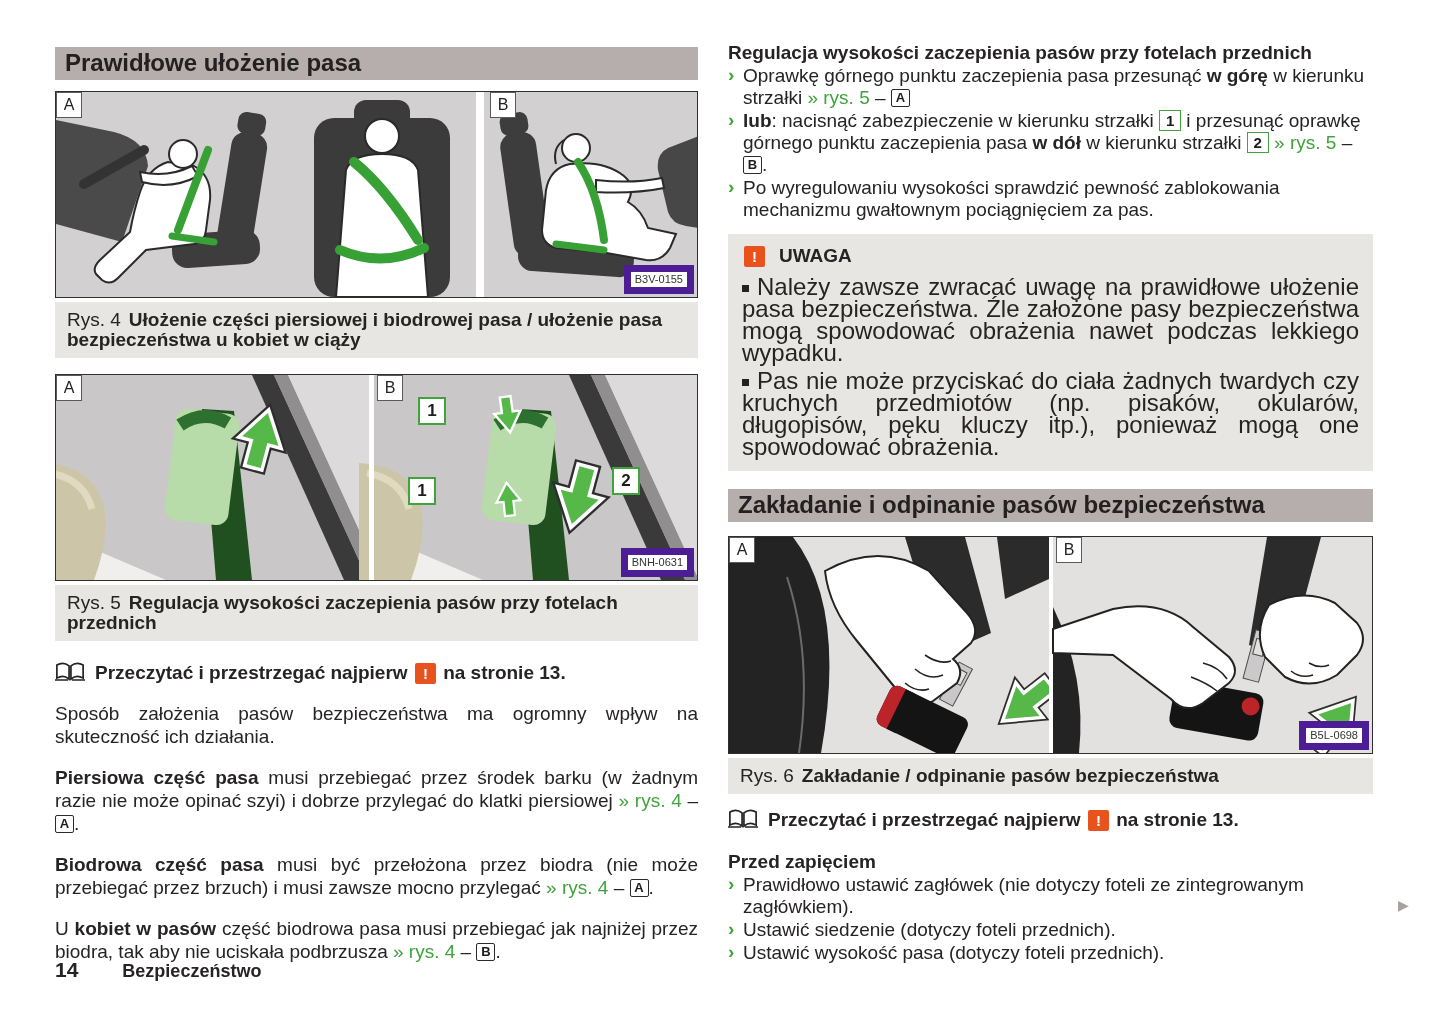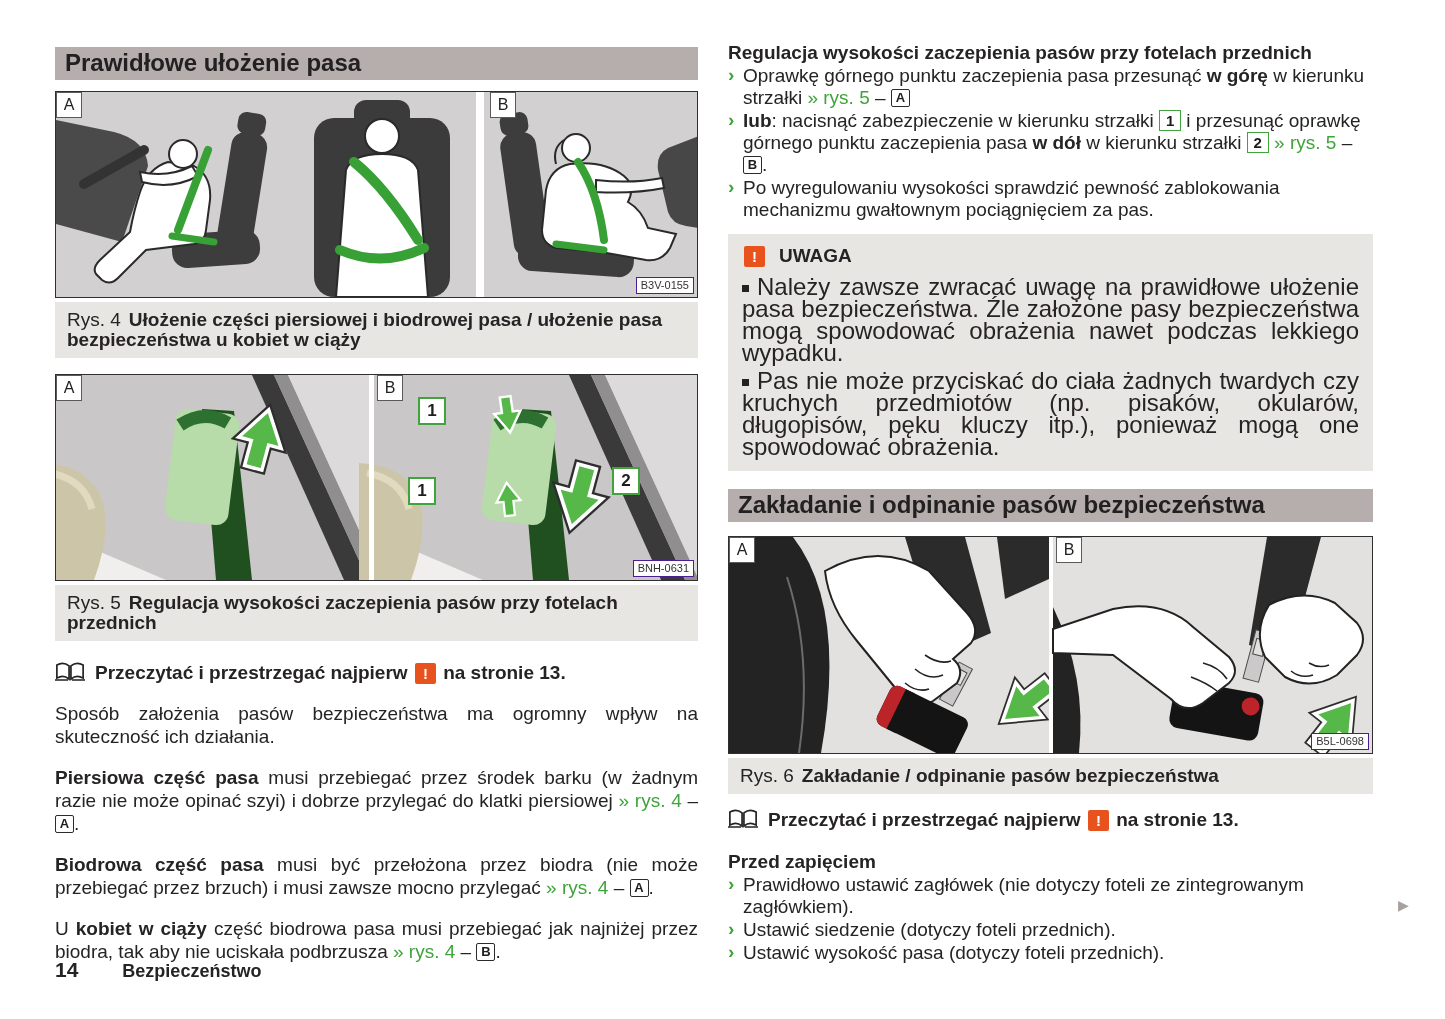--- a/index.html
+++ b/index.html
@@ -18,21 +18,21 @@
   }
   .figure{
     position:relative;border:1px solid #2f2f2f;overflow:hidden;background:#d2d0d0;
   }
   .figure svg{display:block;}
   .panel-label{
     position:absolute;width:24px;height:24px;background:#fff;border:1px solid #5a5a5a;
     font-size:16px;line-height:24px;text-align:center;color:#222;
   }
   .img-code{
-    position:absolute;right:3px;bottom:3px;background:#fff;border:1px solid #4c1d95;
+    position:absolute;right:3px;bottom:3px;background:#fff;border:7px solid #4c1d95;
     font-size:11px;line-height:13px;padding:1px 4px;color:#333;
   }
   .numcall{
     position:absolute;width:24px;height:24px;background:#fff;border:2px solid #3fa43b;
     font-weight:700;font-size:17px;line-height:23px;text-align:center;color:#1d1d1d;
   }
   .fig-caption{
     background:#e8e6e2;margin-top:4px;padding:8px 12px;font-size:19px;line-height:20px;
   }
   .fig-caption .rys{font-weight:400;margin-right:8px;}
@@ -214,21 +214,21 @@
   <p class="para">
     <b>Biodrowa część pasa</b>
     <span>musi być przełożona przez biodra (nie może przebiegać przez brzuch) i musi zawsze mocno przylegać</span>
     <span class="ref-link">» rys. 4</span>
     <span>–</span>
     <span class="keybox">A</span><span>.</span>
   </p>
 
   <p class="para">
     <span>U</span>
-    <b>kobiet w ciąży</b>
+    <b>kobiet w pasów</b>
     <span>część biodrowa pasa musi przebiegać jak najniżej przez biodra, tak aby nie uciskała podbrzusza</span>
     <span class="ref-link">» rys. 4</span>
     <span>–</span>
     <span class="keybox">B</span><span>.</span>
   </p>
 </div>
 
 <div class="col col-right">
 
   <p class="rc-heading">Regulacja wysokości zaczepienia pasów przy fotelach przednich</p>

